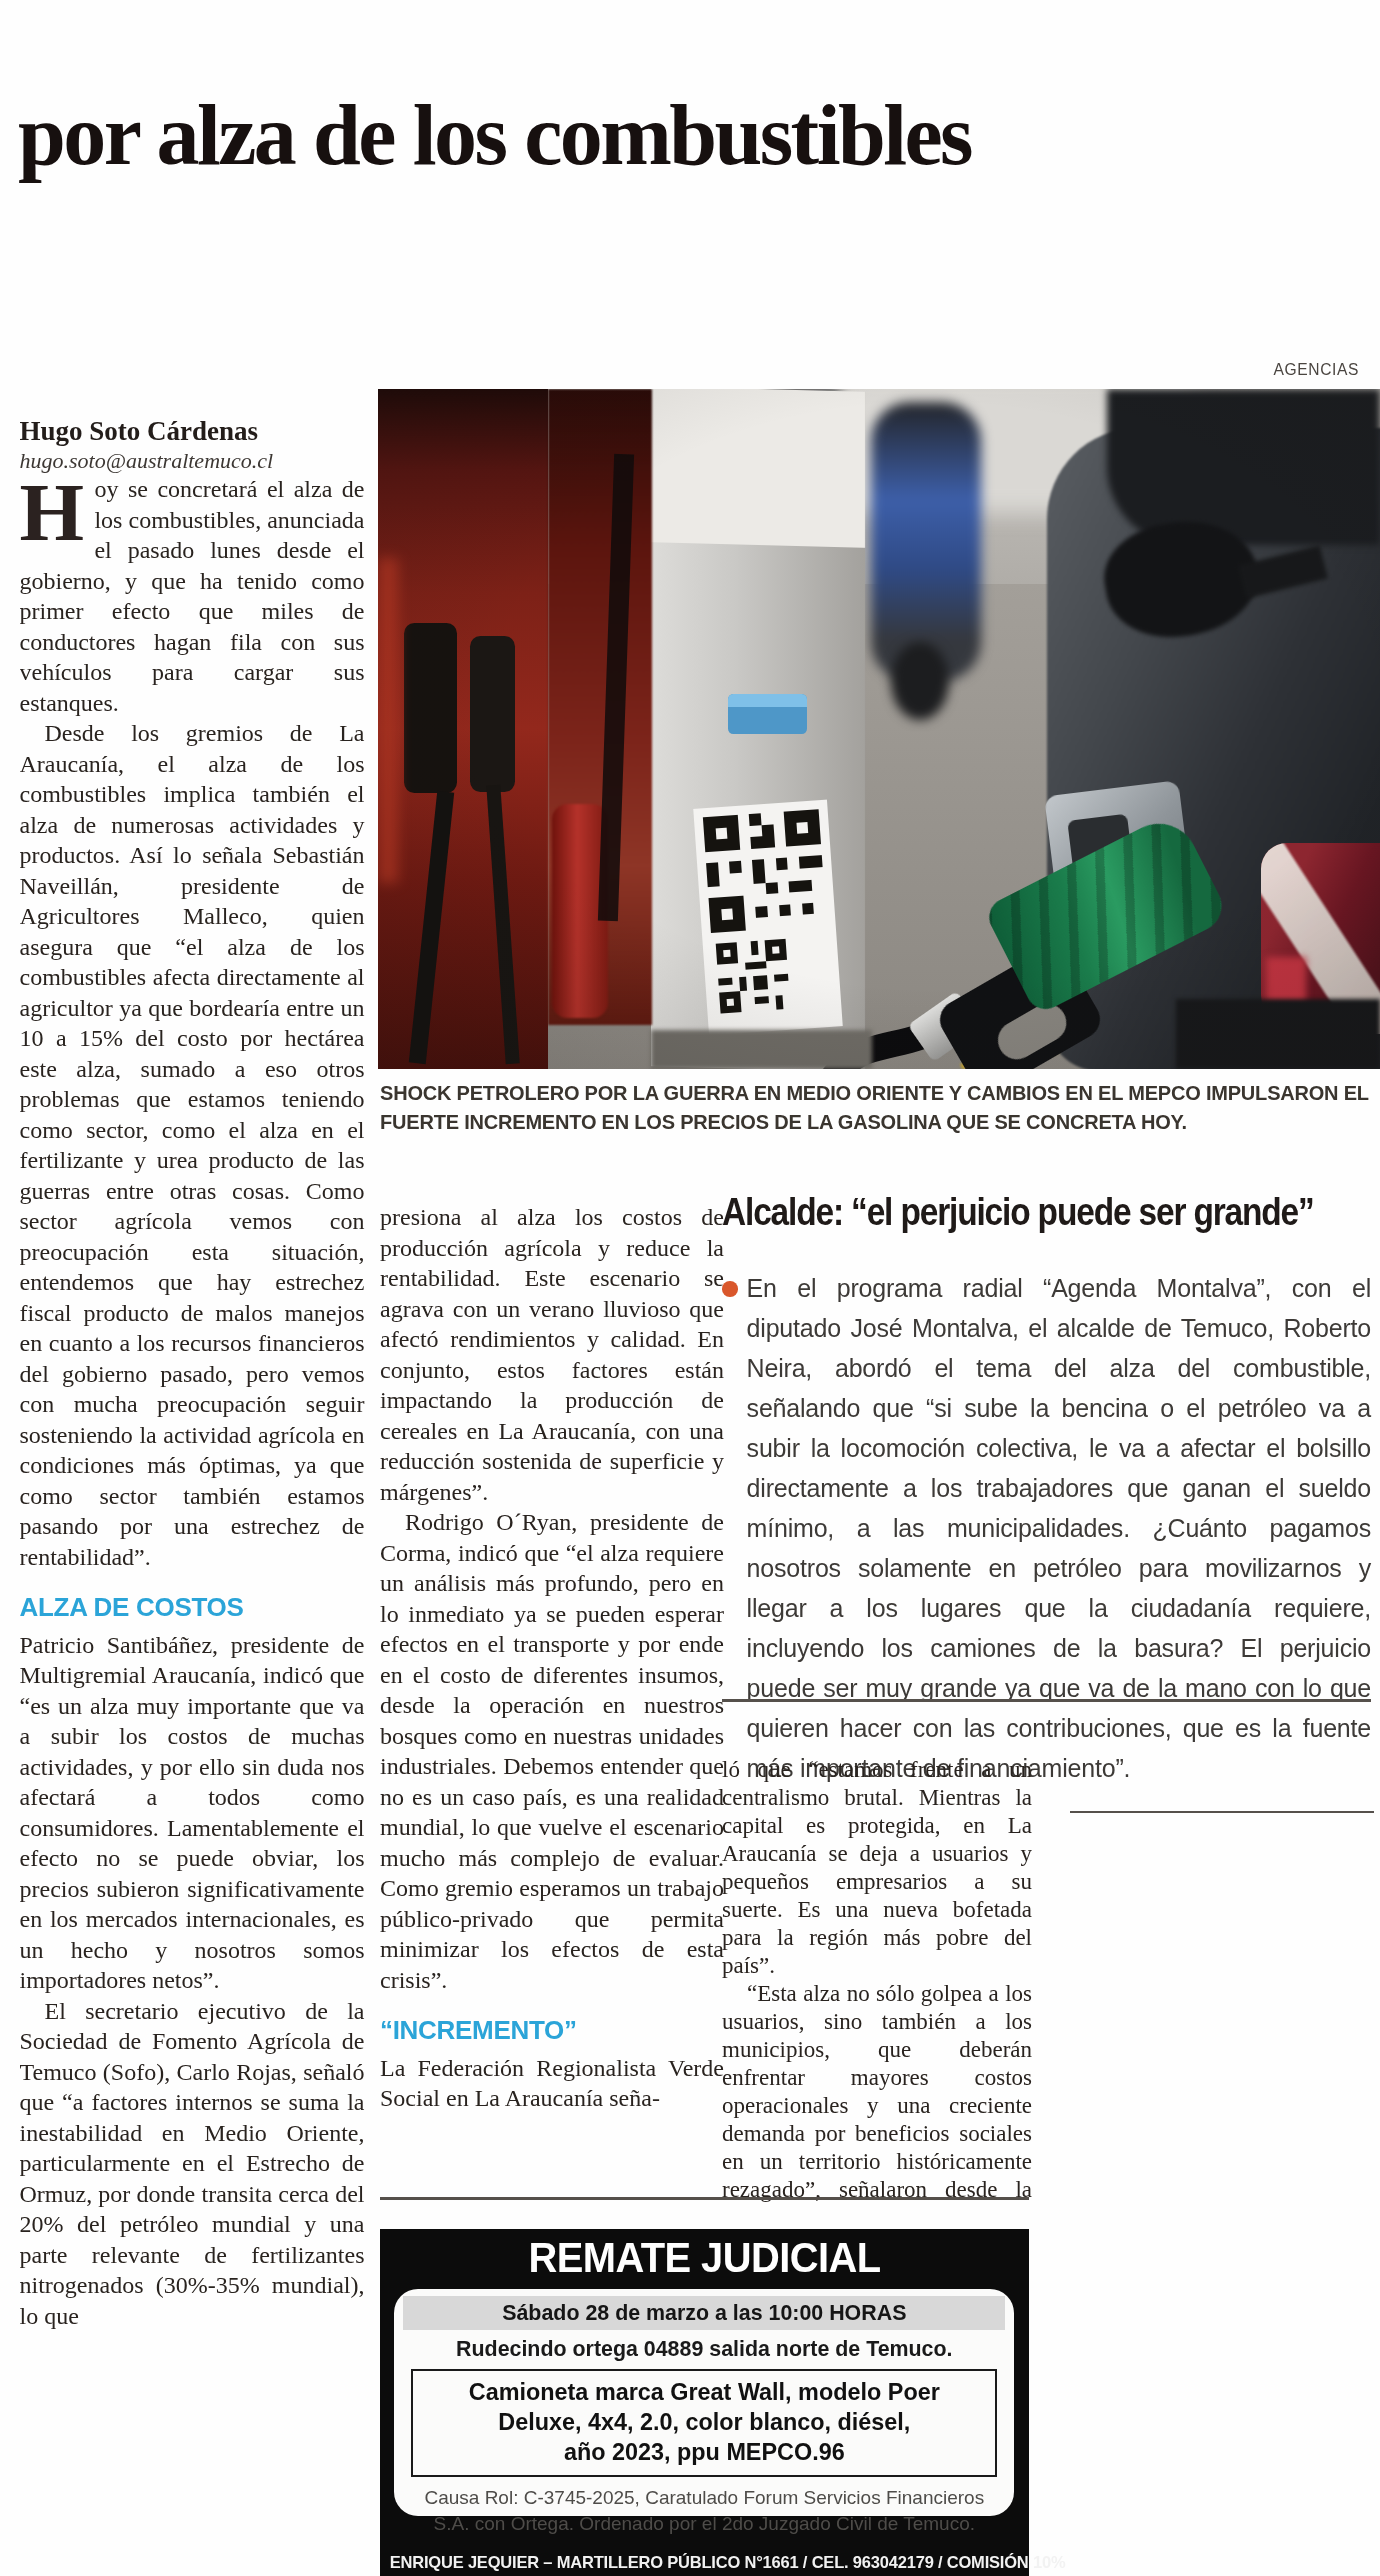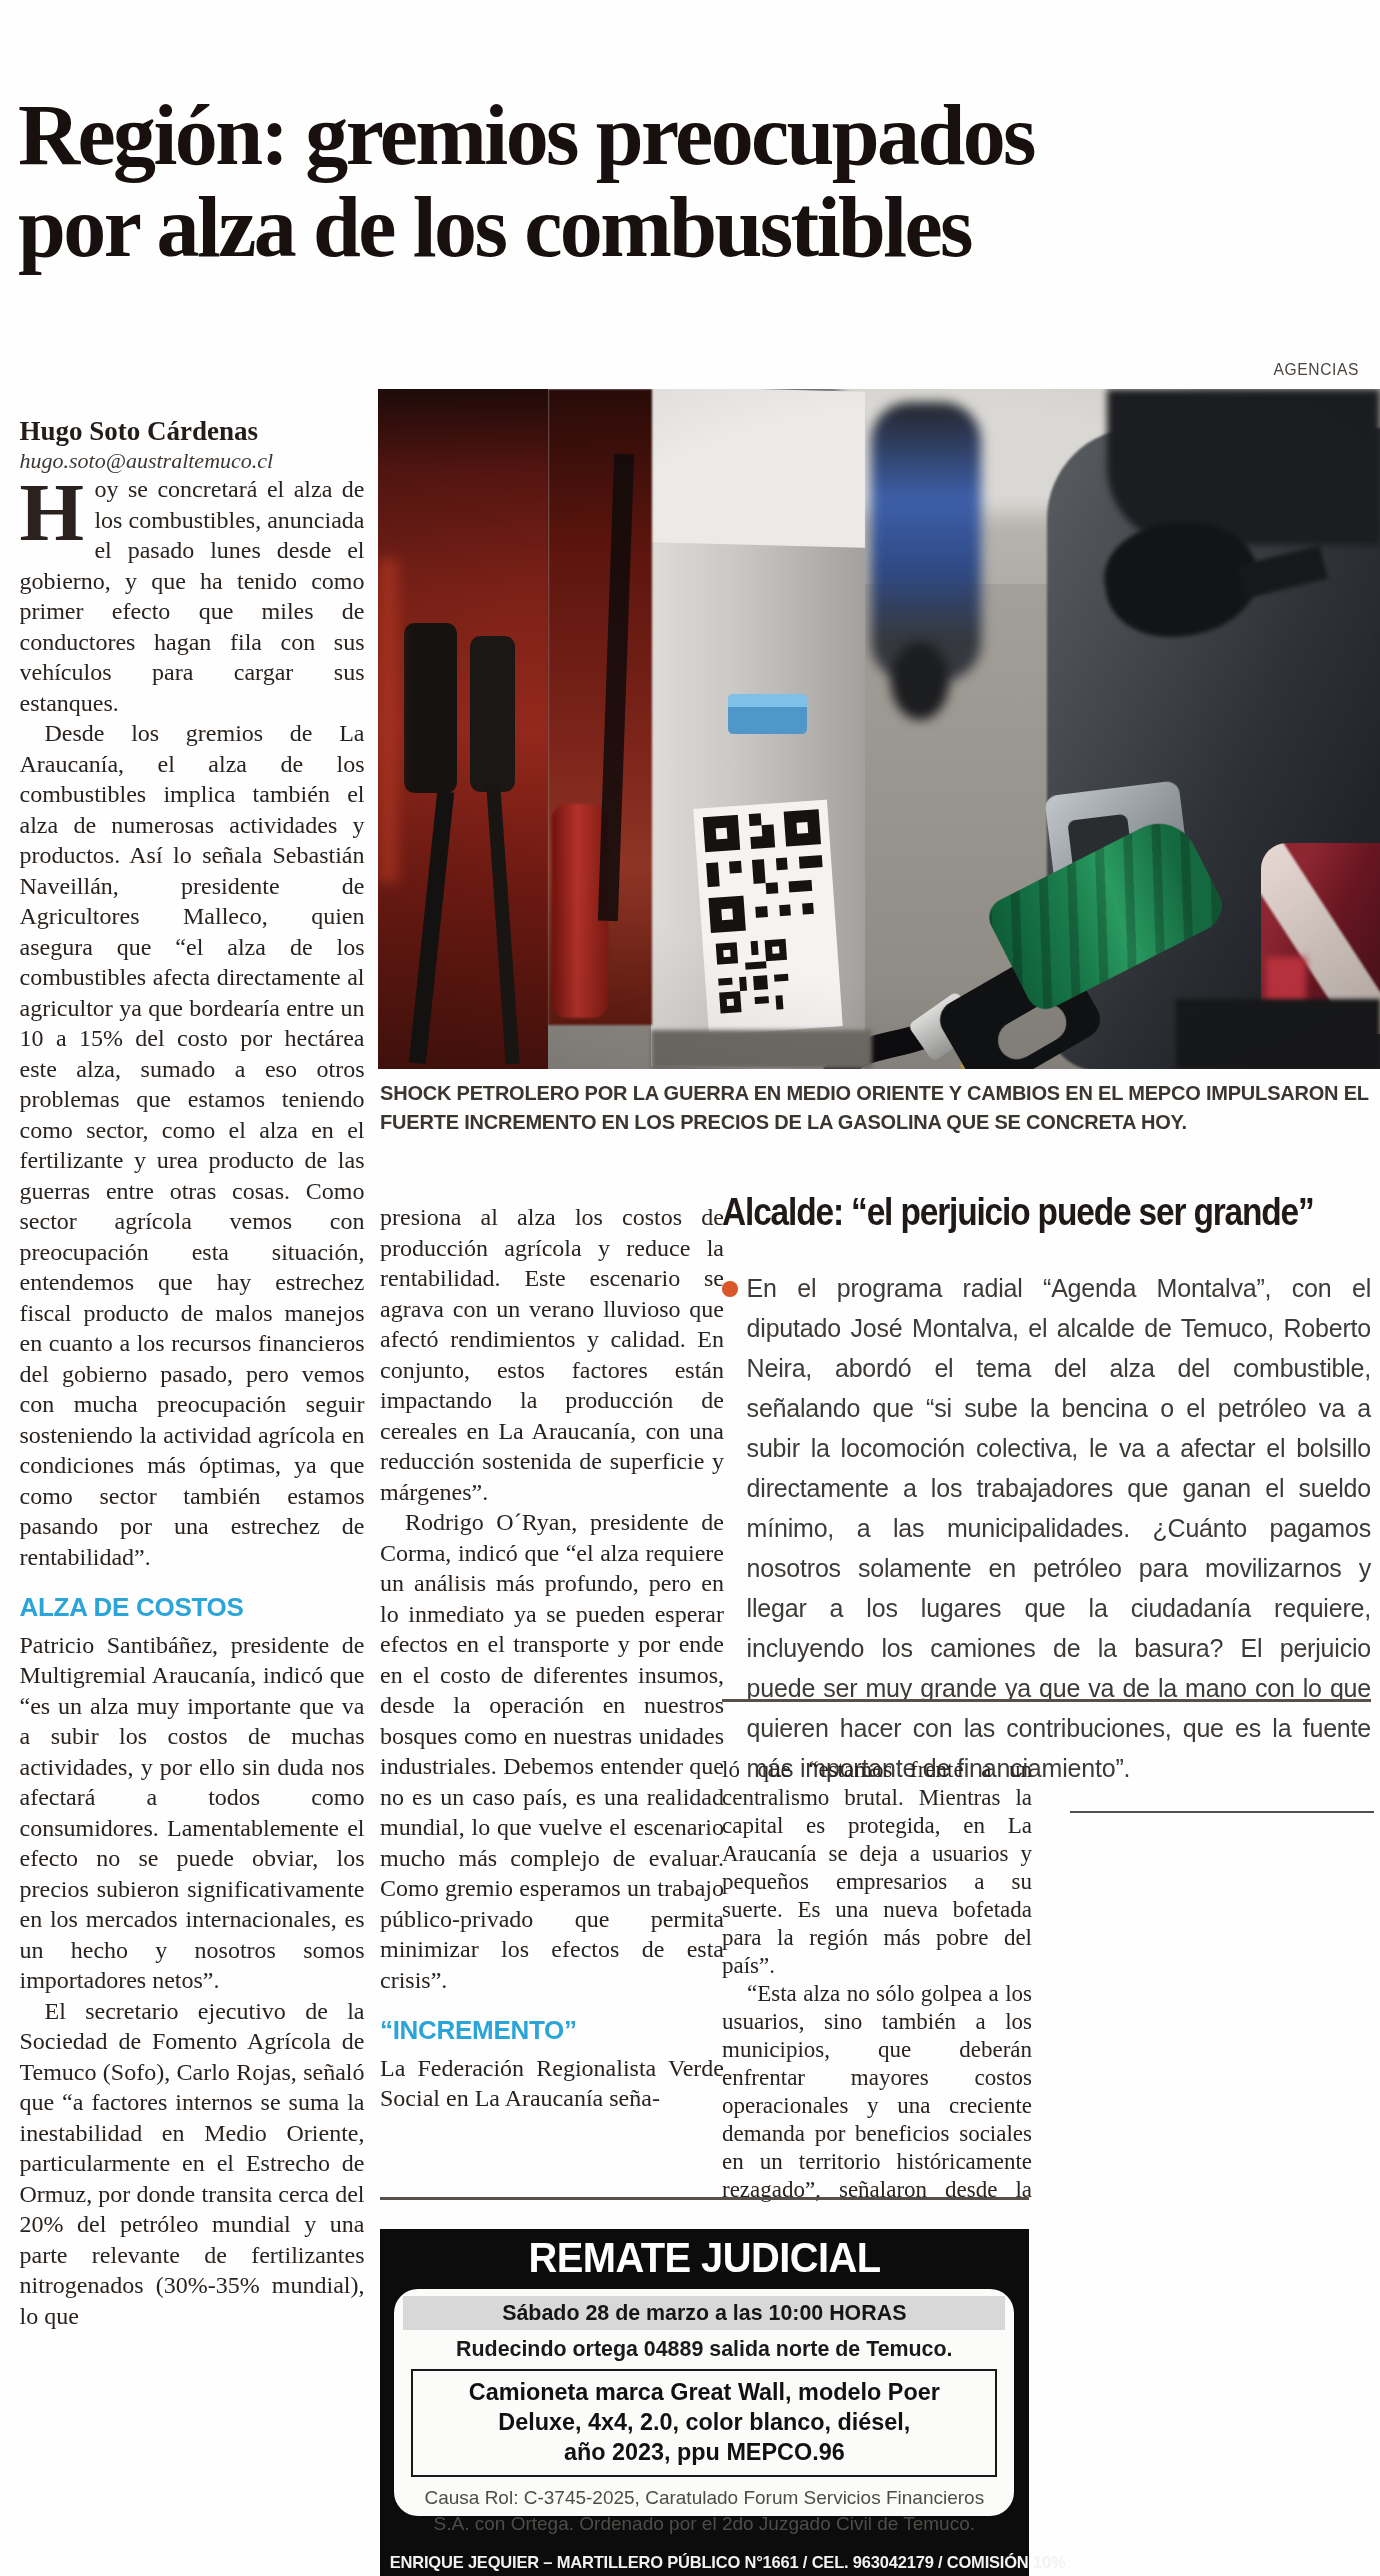--- a/index.html
+++ b/index.html
@@ -123,21 +123,20 @@
   .ad-cause{margin:7.8px 19.5px 0 19.5px;font-size:19px;line-height:26px;color:#4e4c49;}
   .ad-footer{position:absolute;left:0;bottom:9px;width:100%;color:#f2f2f2;font-weight:bold;
              font-size:17px;letter-spacing:-0.2px;white-space:nowrap;transform:scaleX(.97);}
 </style>
 </head>
 <body>
 
 <div id="page">
 
   <h1 class="headline">
-    <div>Región: gremios preocupados</div>
     <div>por alza de los combustibles</div>
   </h1>
 
 
   <div class="credit">AGENCIAS</div>
 
   <div class="photo">
     <div class="pf-bgtop"></div>
     <div class="pf-road"></div>
     <div class="pf-van"></div>

